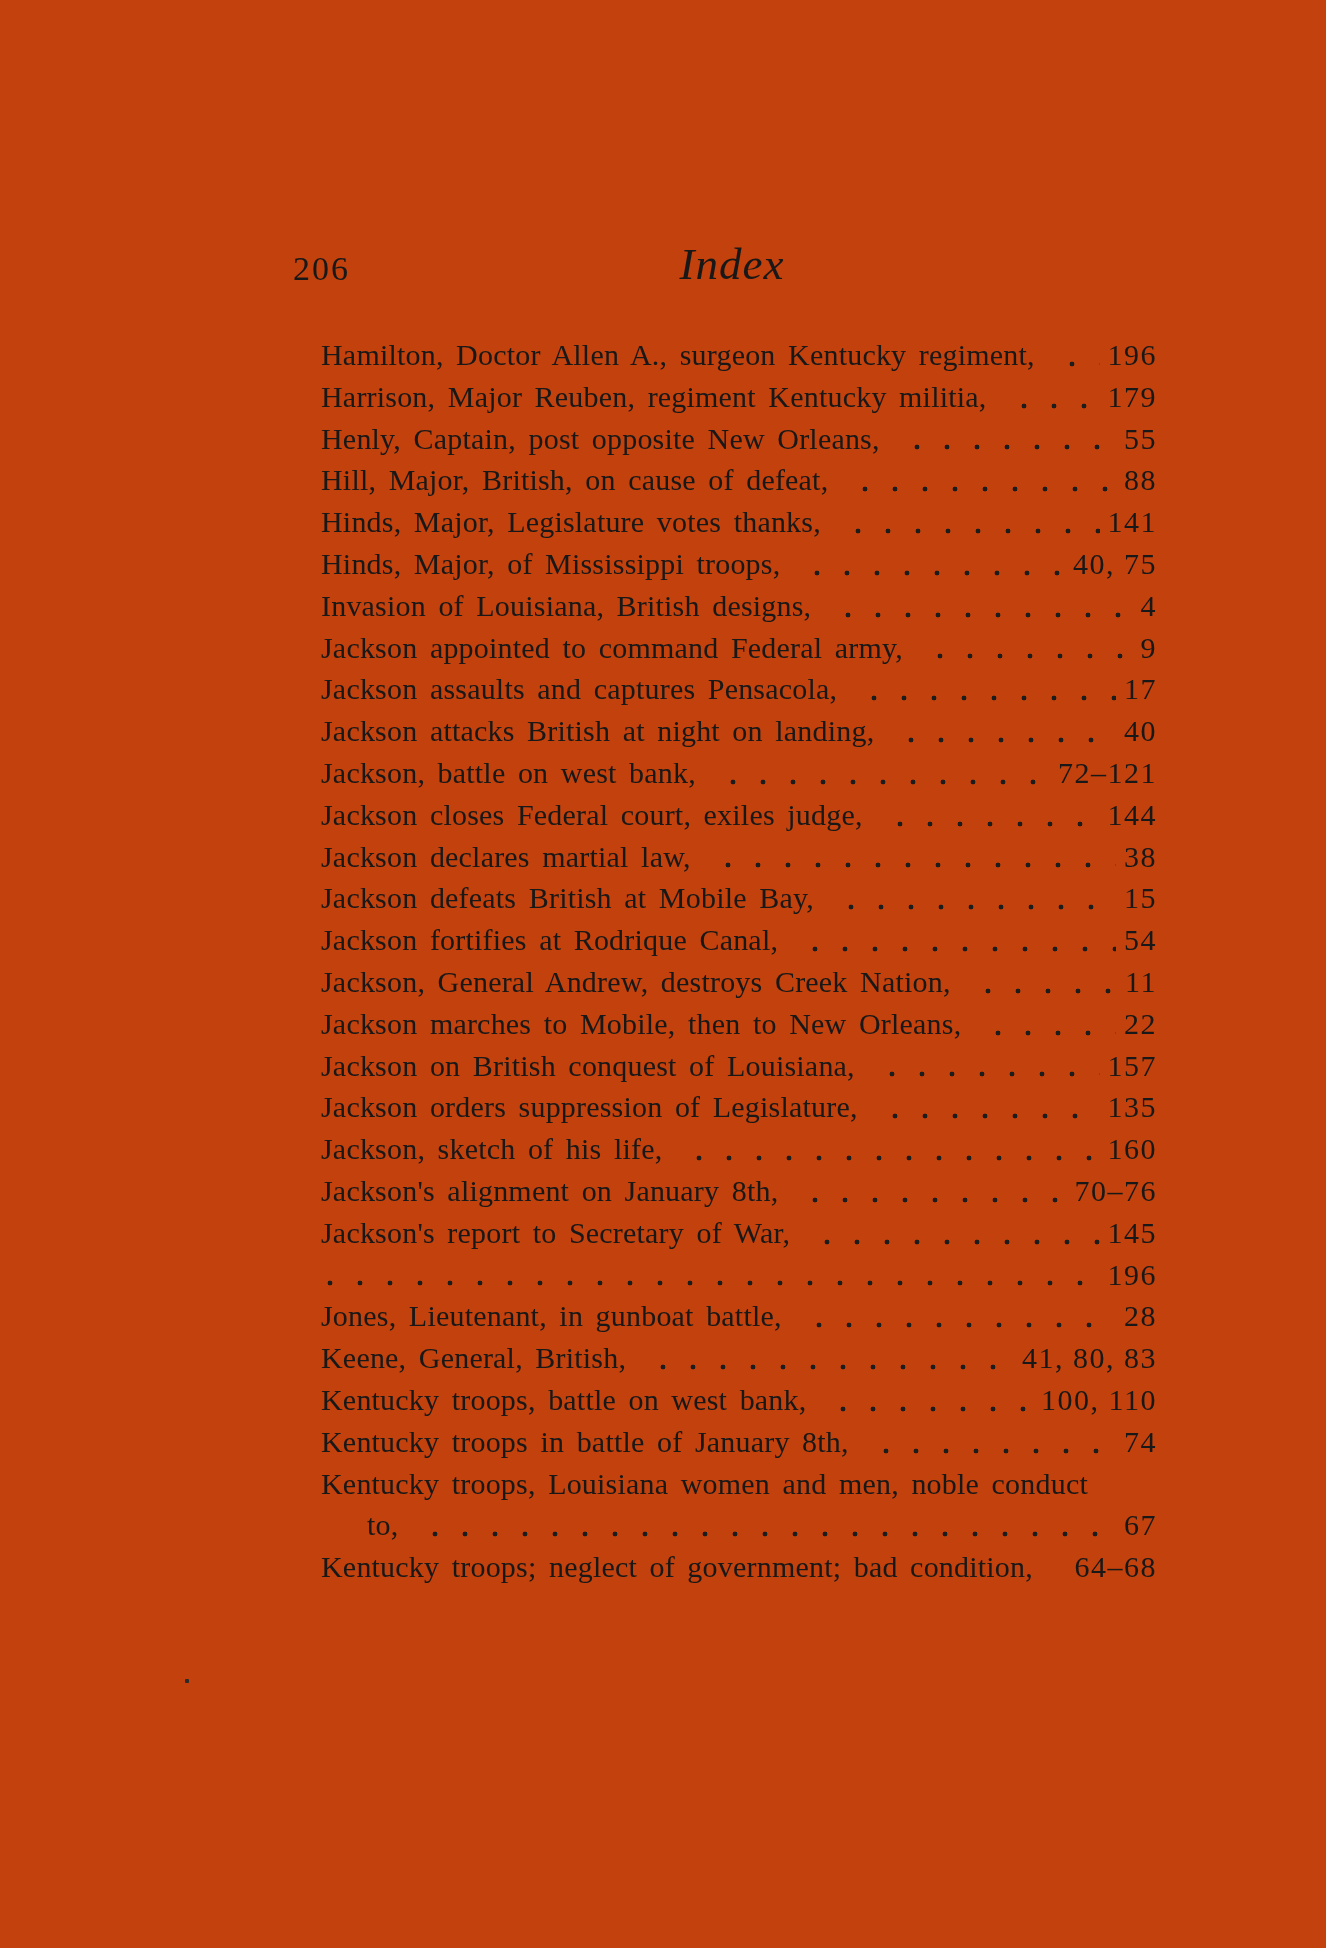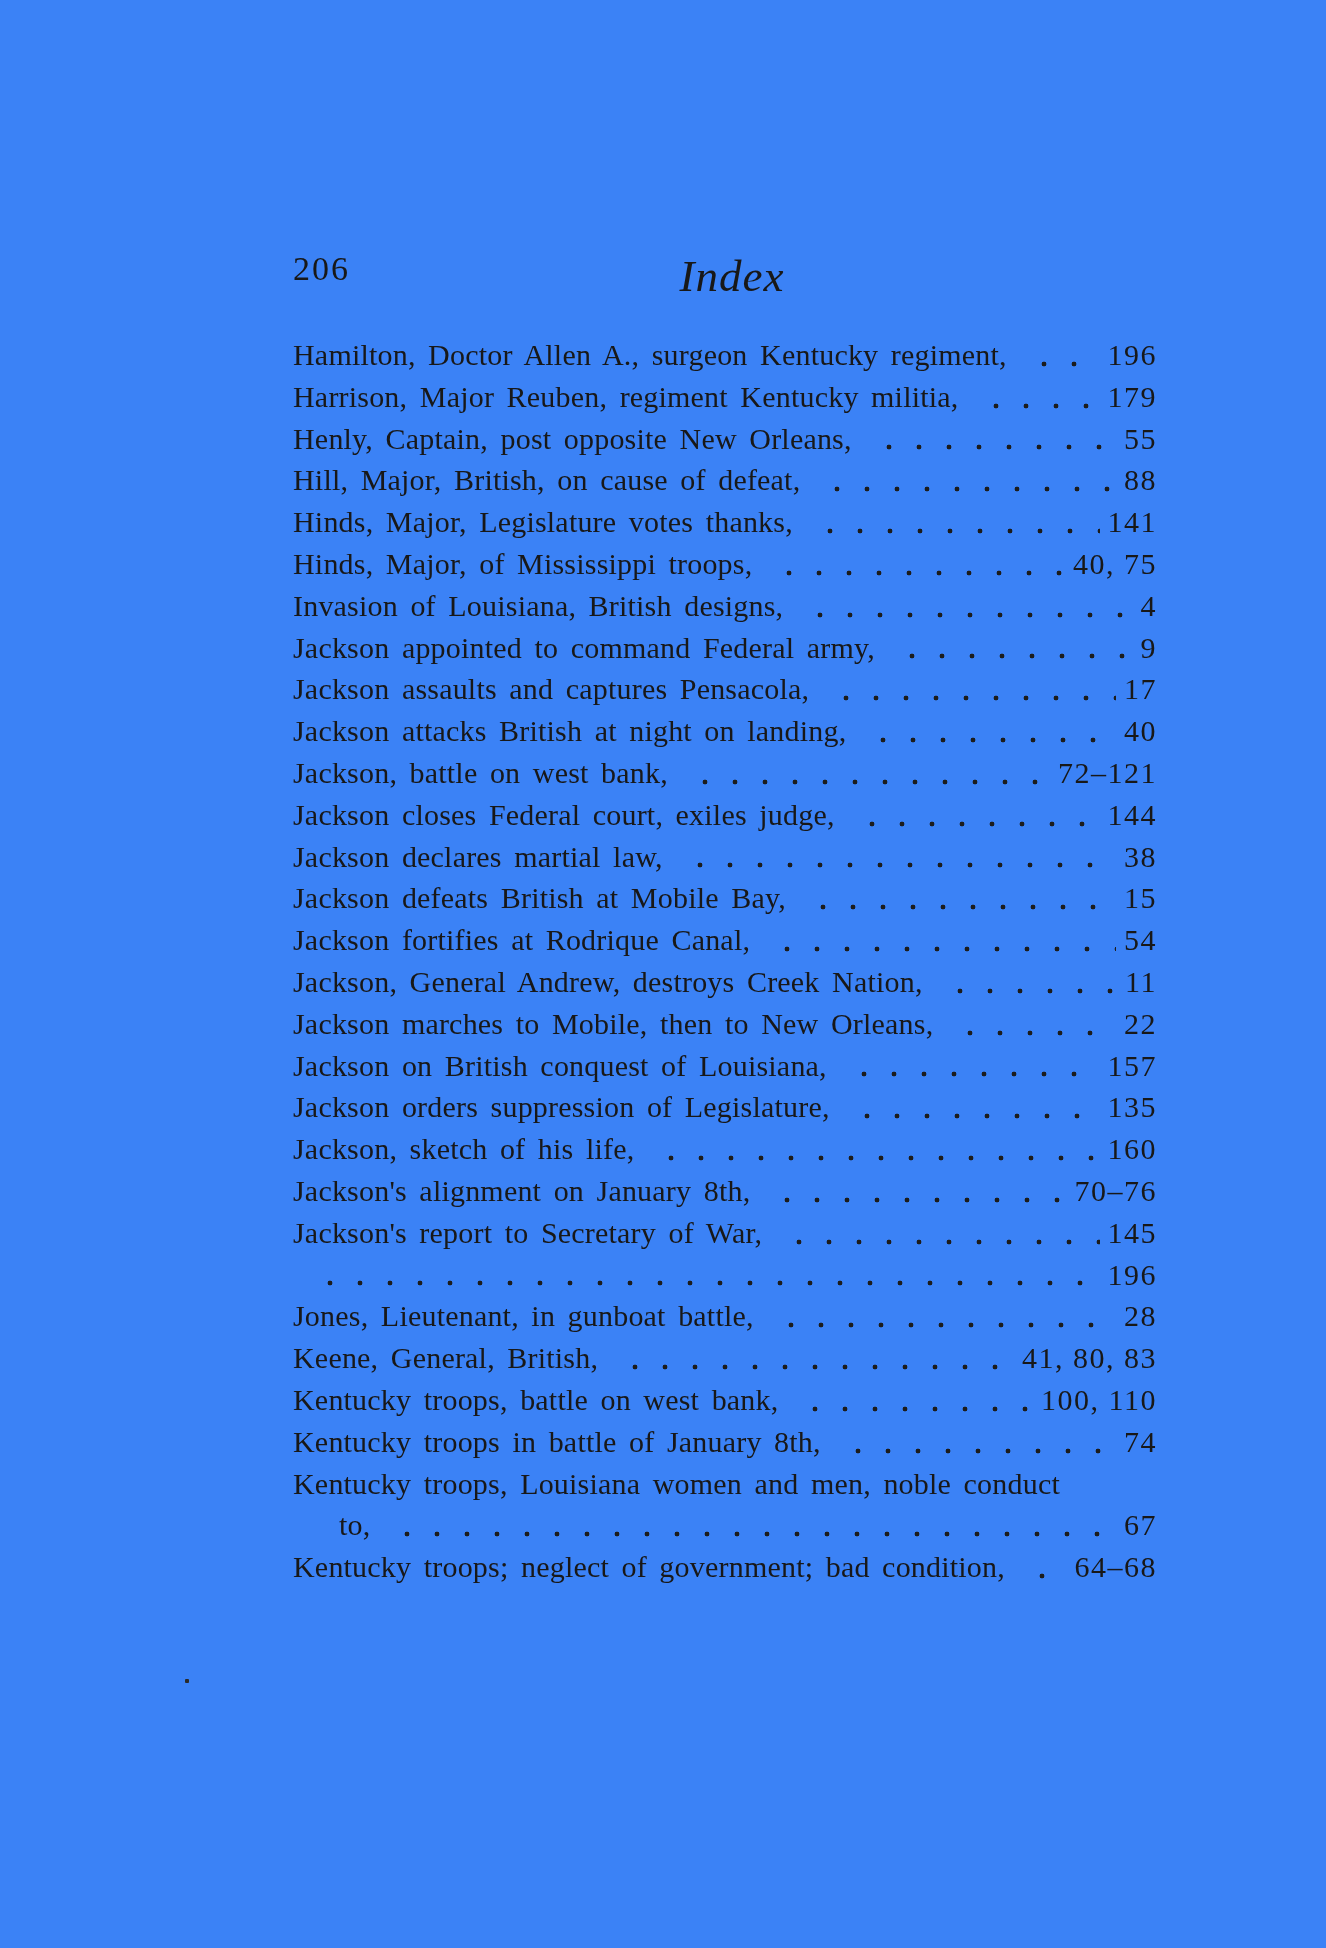--- a/index.html
+++ b/index.html
@@ -11,21 +11,21 @@
     width: 1326px;
     height: 1948px;
     position: relative;
     font-family: "Liberation Serif", "DejaVu Serif", serif;
     color: #181818;
     overflow: hidden;
   }
   .sheet {
     position: absolute;
     inset: 0;
-    background: #3b82f6;
+    background: #c2410c;
   }
   
   .page-header {
     position: absolute;
     left: 293px;
     width: 864px;
     top: 238px;
     height: 60px;
   }
   .folio {
@@ -34,21 +34,21 @@
     top: 14px;
     font-size: 34px;
     line-height: 34px;
     letter-spacing: 2px;
     font-feature-settings: "onum";
   }
   .running-title {
     position: absolute;
     left: 0;
     right: 0;
-    top: 12px;
+    top: 0;
     text-align: center;
     font-size: 45px;
     line-height: 52px;
     font-style: italic;
     letter-spacing: 1px;
     transform: translateX(7px);
   }
   
   .entries {
     position: absolute;
@@ -61,20 +61,21 @@
     align-items: baseline;
     height: 41.8px;
     font-size: 30px;
     line-height: 41.8px;
     white-space: nowrap;
   }
   .row .label {
     flex: 0 0 auto;
     word-spacing: 0.16em;
     letter-spacing: 0.2px;
+    margin-left: 28px;
   }
   .row.indent .label {
     padding-left: 46px;
   }
   .row .leader {
     flex: 1 1 auto;
     align-self: stretch;
     margin: 0 8px 0 18px;
     background-image: radial-gradient(circle, #1c1c1c 2.1px, rgba(0,0,0,0) 2.7px);
     background-size: 30px 6px;

